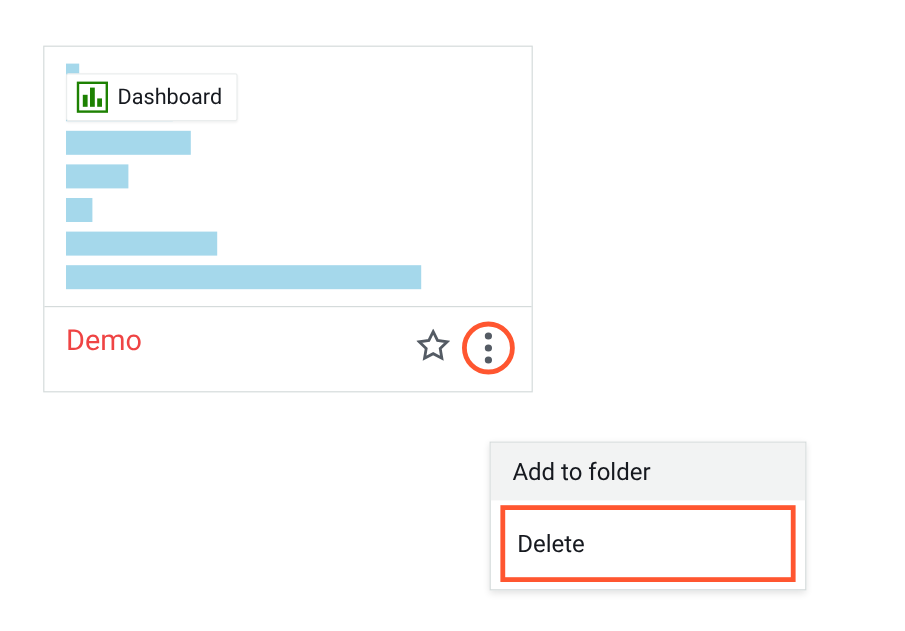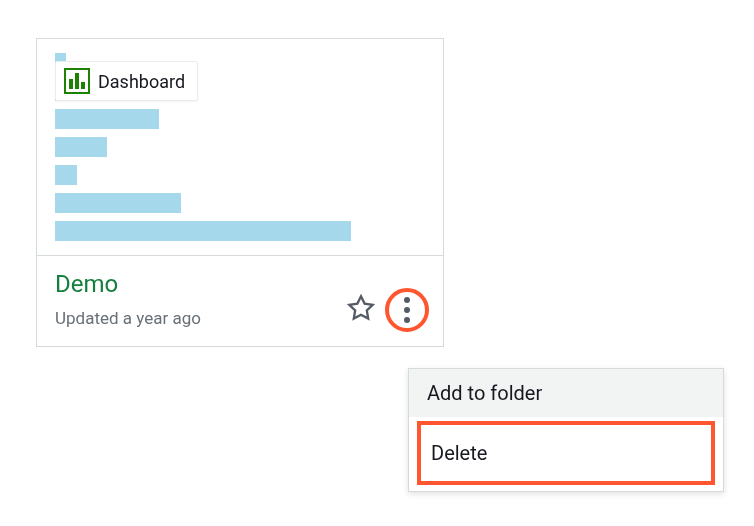--- a/index.html
+++ b/index.html
@@ -74,21 +74,21 @@
       height: 20px;
       background: #a5d8eb;
     }
     .card-meta {
       border-top: 1px solid #d5dbdb;
       padding: 14px 18px 18px 18px;
       position: relative;
     }
     .card-title {
       font-size: 24px;
-      color: #15803d;
+      color: #ef4444;
       font-weight: 400;
       margin-bottom: 10px;
     }
     .card-subtitle {
       font-size: 17px;
       color: #687078;
     }
     .card-actions {
       position: absolute;
       right: 14px;
@@ -119,21 +119,21 @@
     .more-button .dot {
       width: 6px;
       height: 6px;
       background: #545b64;
       border-radius: 50%;
     }
     .context-menu {
       position: absolute;
       left: 408px;
       top: 368px;
-      width: 316px;
+      width: 264px;
       background: #fff;
       border: 1px solid #d5dbdb;
       box-shadow: 0 2px 6px rgba(0,0,0,0.12);
     }
     .menu-item {
       padding: 12px 18px;
       font-size: 20px;
       color: #16191f;
       cursor: pointer;
     }
@@ -164,21 +164,20 @@
       <div class="type-badge-icon">
         <span style="height:10px"></span>
         <span style="height:16px"></span>
         <span style="height:7px"></span>
       </div>
       <span class="type-badge-label">Dashboard</span>
     </div>
   </div>
   <div class="card-meta">
     <div class="card-title">Demo</div>
-    <div class="card-subtitle">Updated a year ago</div>
     <div class="card-actions">
       <span class="star-icon">
         <svg viewBox="0 0 24 24">
             <polygon points="12 2 15.09 8.26 22 9.27 17 14.14 18.18 21.02 12 17.77 5.82 21.02 7 14.14 2 9.27 8.91 8.26 12 2"></polygon>
           </svg>
       </span>
       <div class="more-button">
         <span class="dot"></span>
         <span class="dot"></span>
         <span class="dot"></span>

